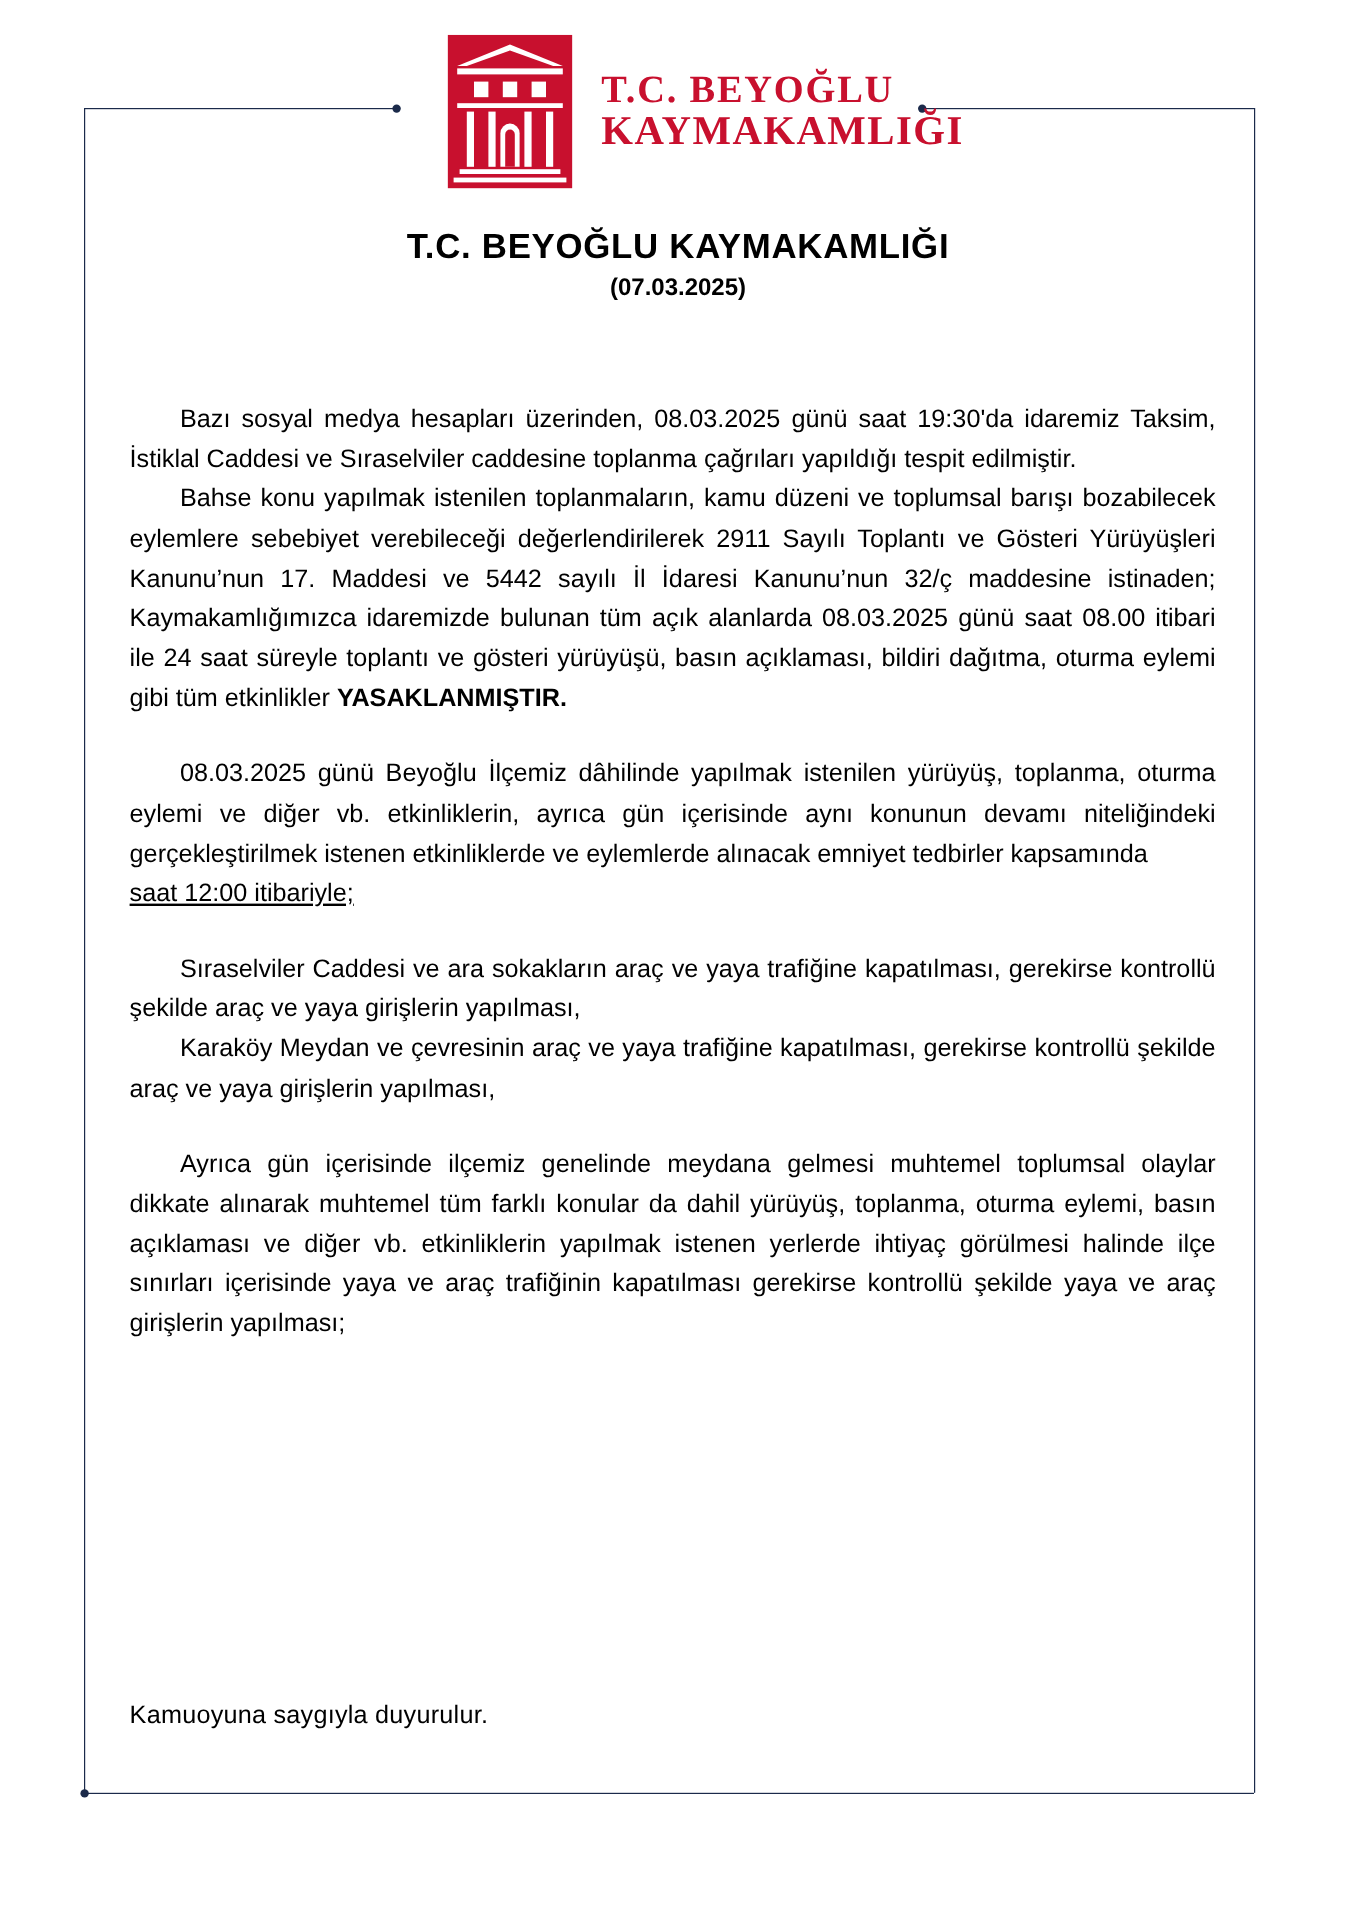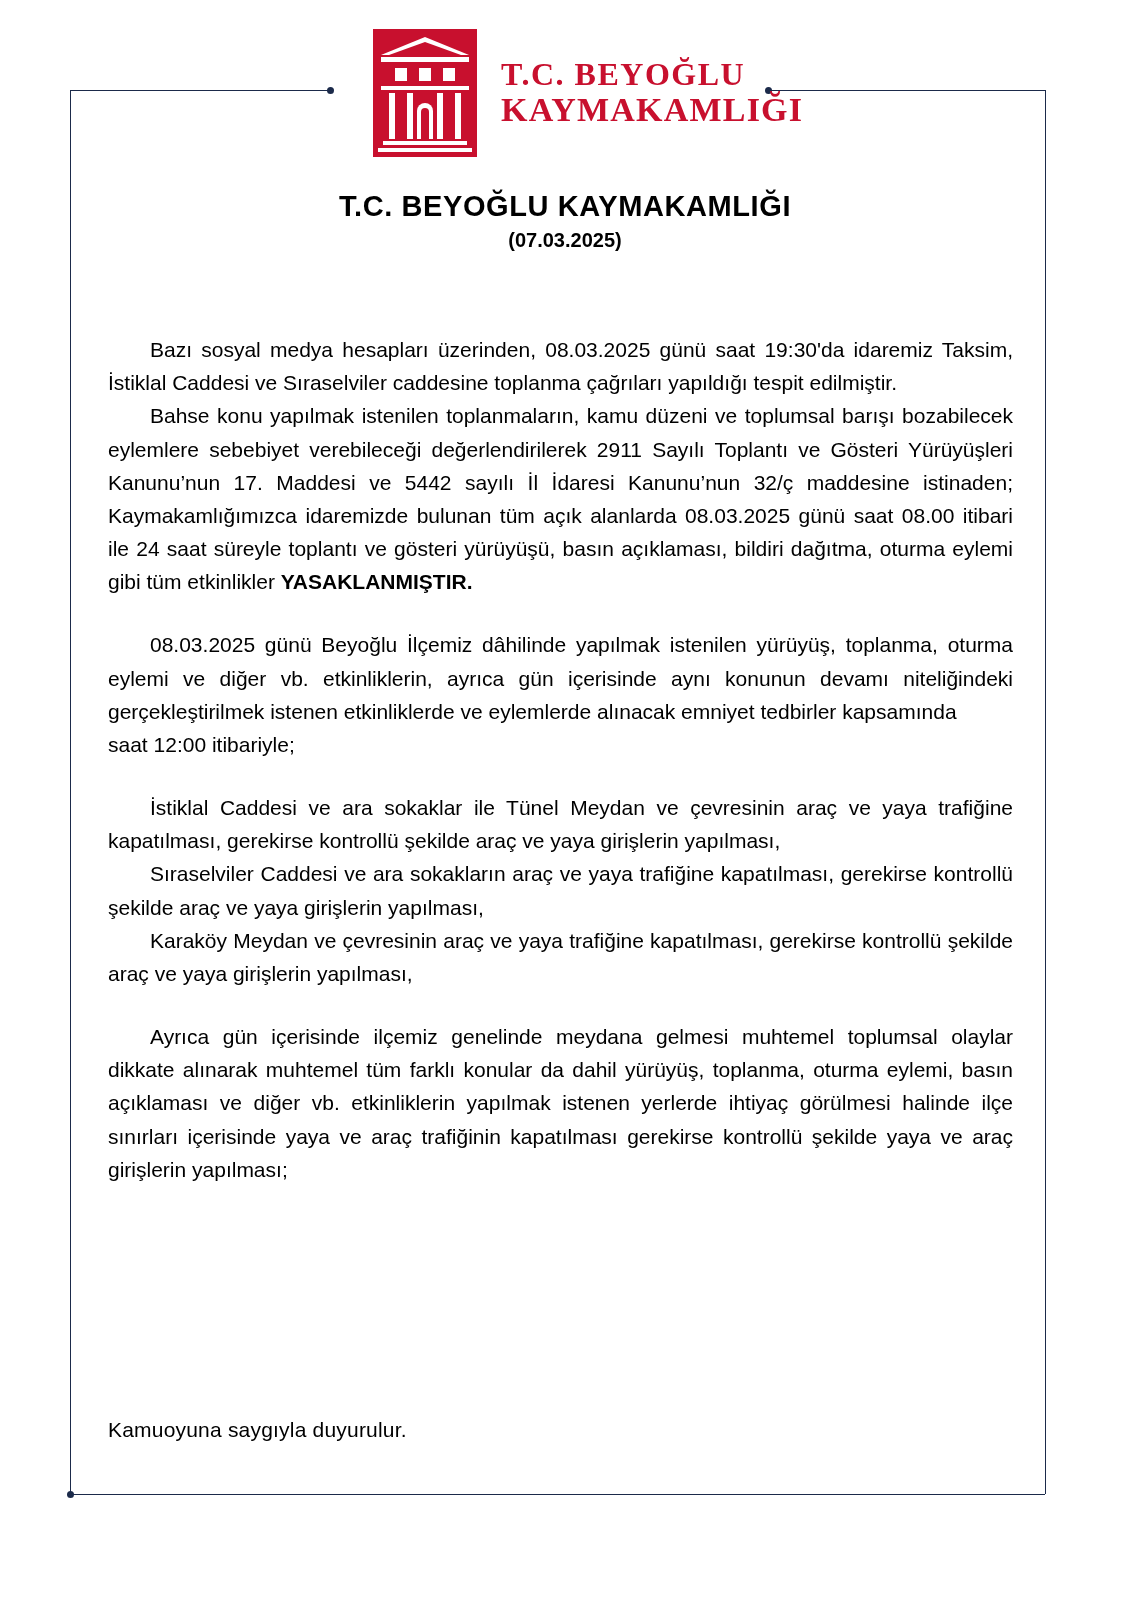--- a/index.html
+++ b/index.html
@@ -145,20 +145,21 @@
     font-size: 21px;
     line-height: 1.58;
     text-align: justify;
   }
   .body-area p {
     margin: 0;
     text-indent: 42px;
   }
   .p-noindent {
     text-indent: 0 !important;
+    text-decoration: underline;
   }
   .spacer-md { height: 30px; }
   .bold {
     font-weight: 700;
   }
   .closing {
     position: absolute;
     left: 108px;
     top: 1418px;
     font-size: 21px;
@@ -217,21 +218,20 @@
     <div class="title-date">(07.03.2025)</div>
   </div>
 
   <div class="body-area">
     <p>Bazı sosyal medya hesapları üzerinden, 08.03.2025 günü saat 19:30'da idaremiz Taksim, İstiklal Caddesi ve Sıraselviler caddesine toplanma çağrıları yapıldığı tespit edilmiştir.</p>
     <p><span>Bahse konu yapılmak istenilen toplanmaların, kamu düzeni ve toplumsal barışı bozabilecek eylemlere sebebiyet verebileceği değerlendirilerek 2911 Sayılı Toplantı ve Gösteri Yürüyüşleri Kanunu’nun 17. Maddesi ve 5442 sayılı İl İdaresi Kanunu’nun 32/ç maddesine istinaden; Kaymakamlığımızca idaremizde bulunan tüm açık alanlarda 08.03.2025 günü saat 08.00 itibari ile 24 saat süreyle toplantı ve gösteri yürüyüşü, basın açıklaması, bildiri dağıtma, oturma eylemi gibi tüm etkinlikler </span><span class="bold">YASAKLANMIŞTIR.</span></p>
     <div class="spacer-md"></div>
     <p>08.03.2025 günü Beyoğlu İlçemiz dâhilinde yapılmak istenilen yürüyüş, toplanma, oturma eylemi ve diğer vb. etkinliklerin, ayrıca gün içerisinde aynı konunun devamı niteliğindeki gerçekleştirilmek istenen etkinliklerde ve eylemlerde alınacak emniyet tedbirler kapsamında</p>
     <p class="p-noindent">saat 12:00 itibariyle;</p>
     <div class="spacer-md"></div>
-    <p>İstiklal Caddesi ve ara sokaklar ile Tünel Meydan ve çevresinin araç ve yaya trafiğine kapatılması, gerekirse kontrollü şekilde araç ve yaya girişlerin yapılması,</p>
     <p>Sıraselviler Caddesi ve ara sokakların araç ve yaya trafiğine kapatılması, gerekirse kontrollü şekilde araç ve yaya girişlerin yapılması,</p>
     <p>Karaköy Meydan ve çevresinin araç ve yaya trafiğine kapatılması, gerekirse kontrollü şekilde araç ve yaya girişlerin yapılması,</p>
     <div class="spacer-md"></div>
     <p>Ayrıca gün içerisinde ilçemiz genelinde meydana gelmesi muhtemel toplumsal olaylar dikkate alınarak muhtemel tüm farklı konular da dahil yürüyüş, toplanma, oturma eylemi, basın açıklaması ve diğer vb. etkinliklerin yapılmak istenen yerlerde ihtiyaç görülmesi halinde ilçe sınırları içerisinde yaya ve araç trafiğinin kapatılması gerekirse kontrollü şekilde yaya ve araç girişlerin yapılması;</p>
   </div>
 
   <div class="closing">Kamuoyuna saygıyla duyurulur.</div>
 
 </div>
 

